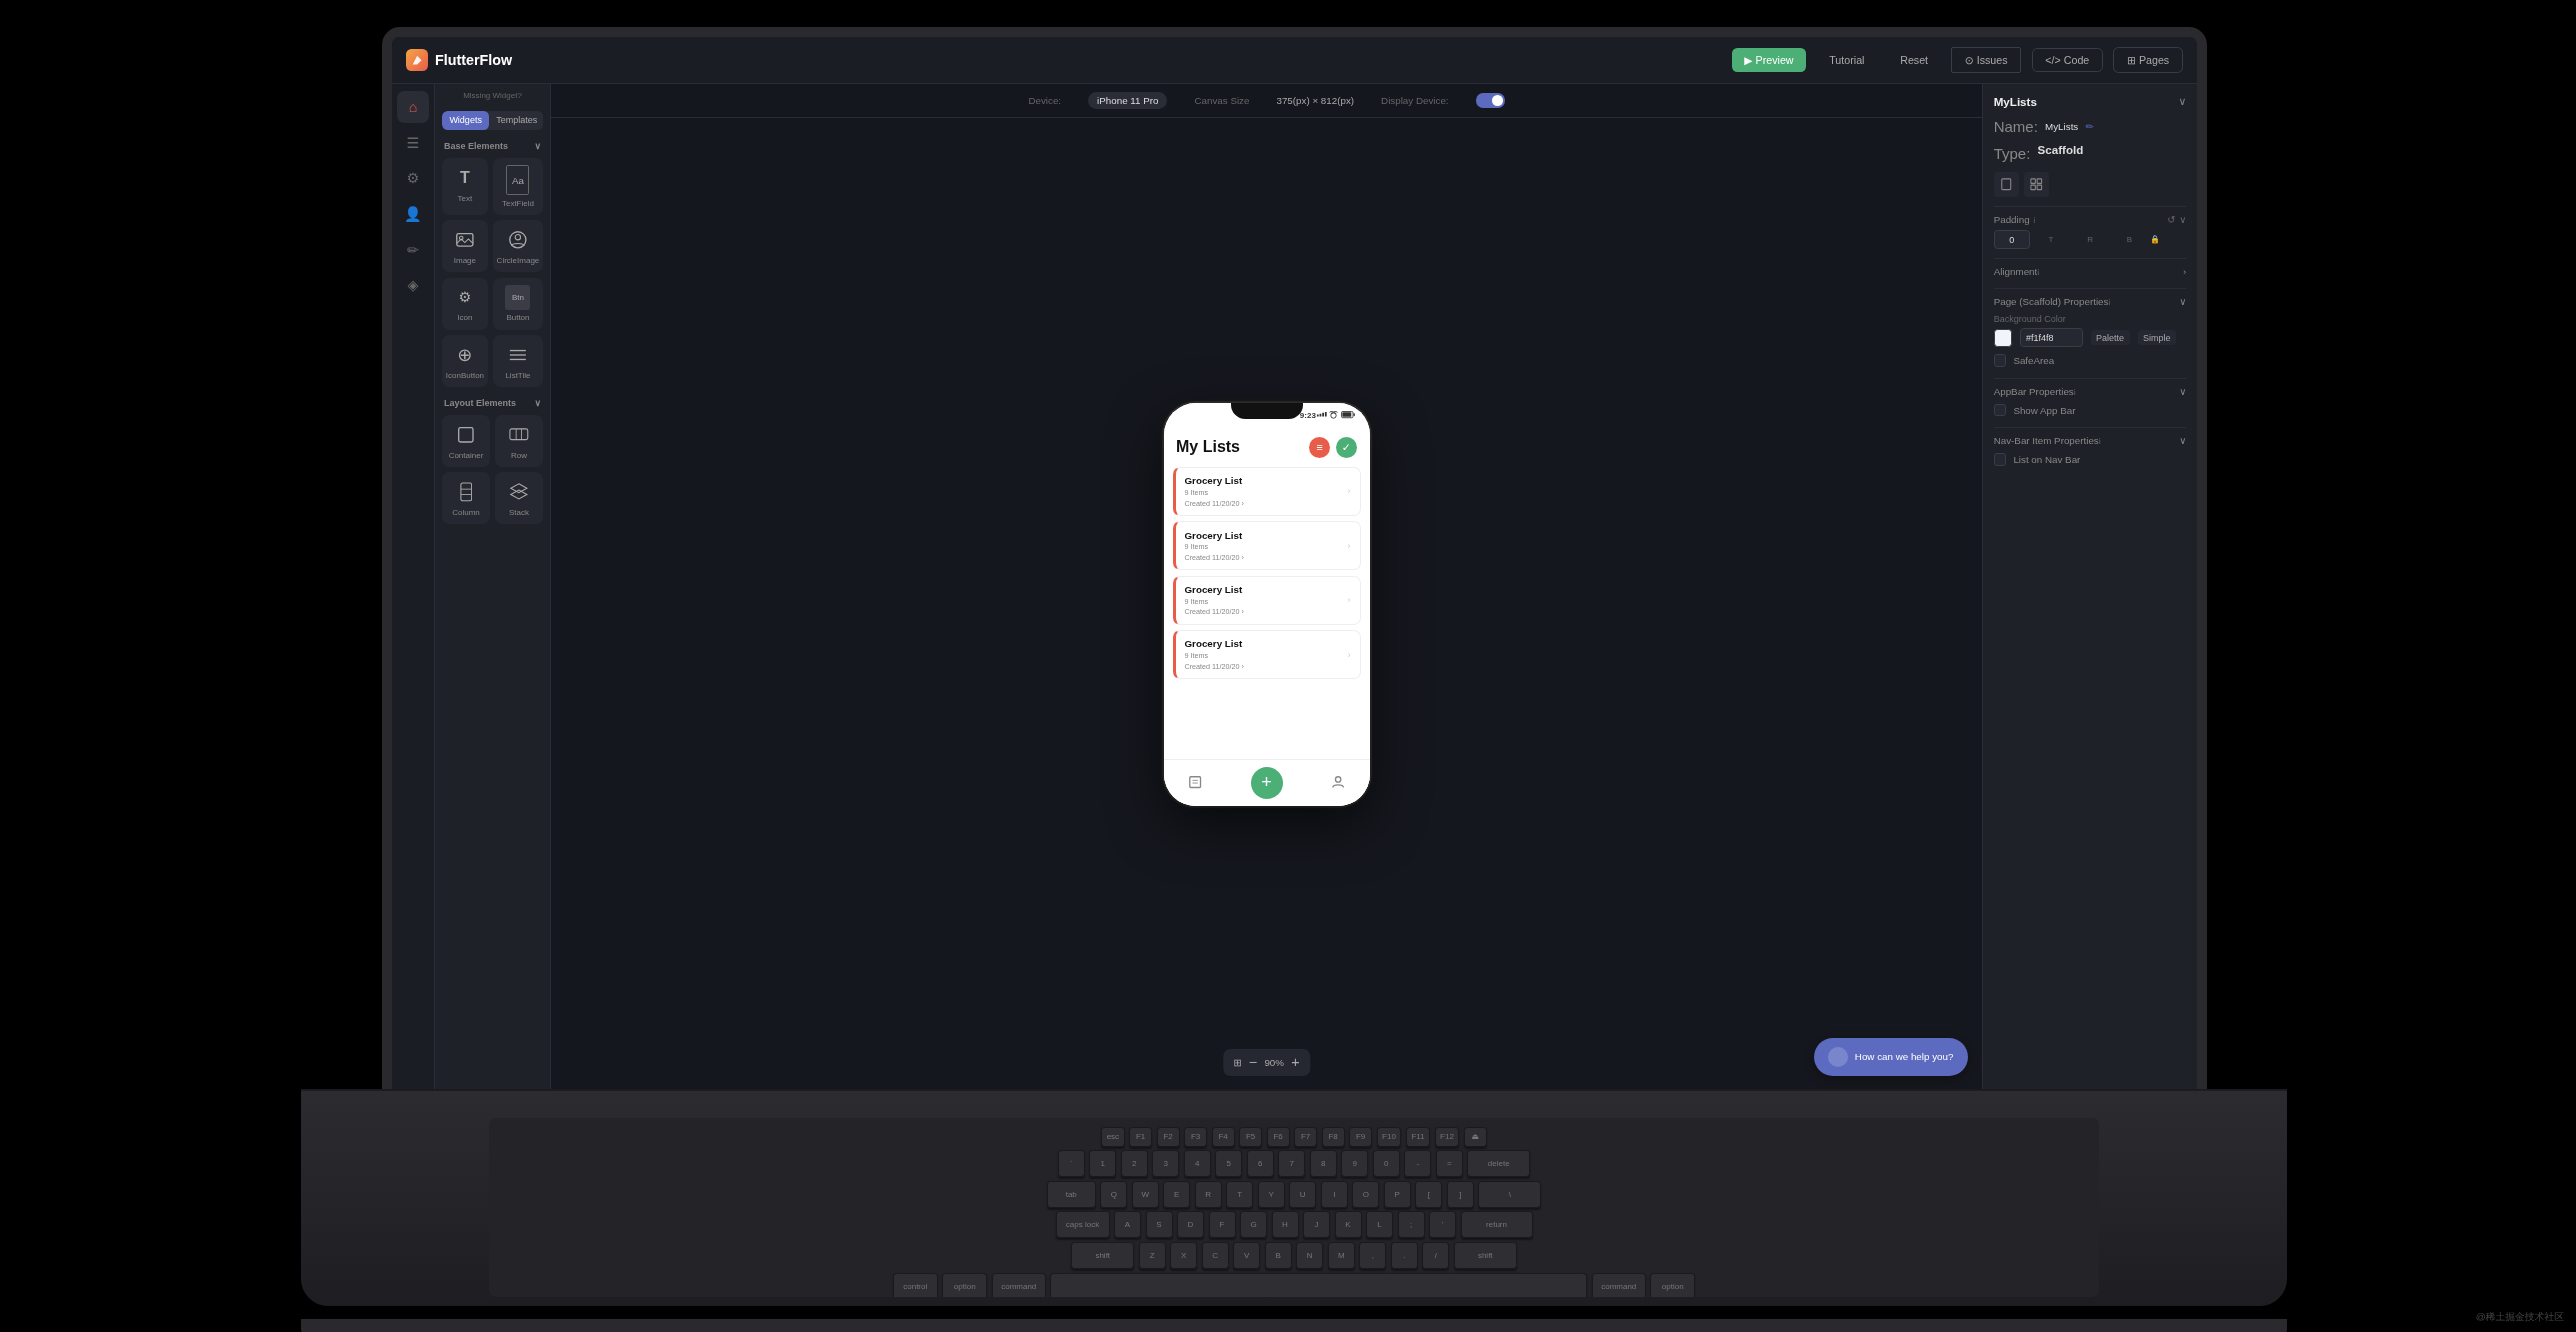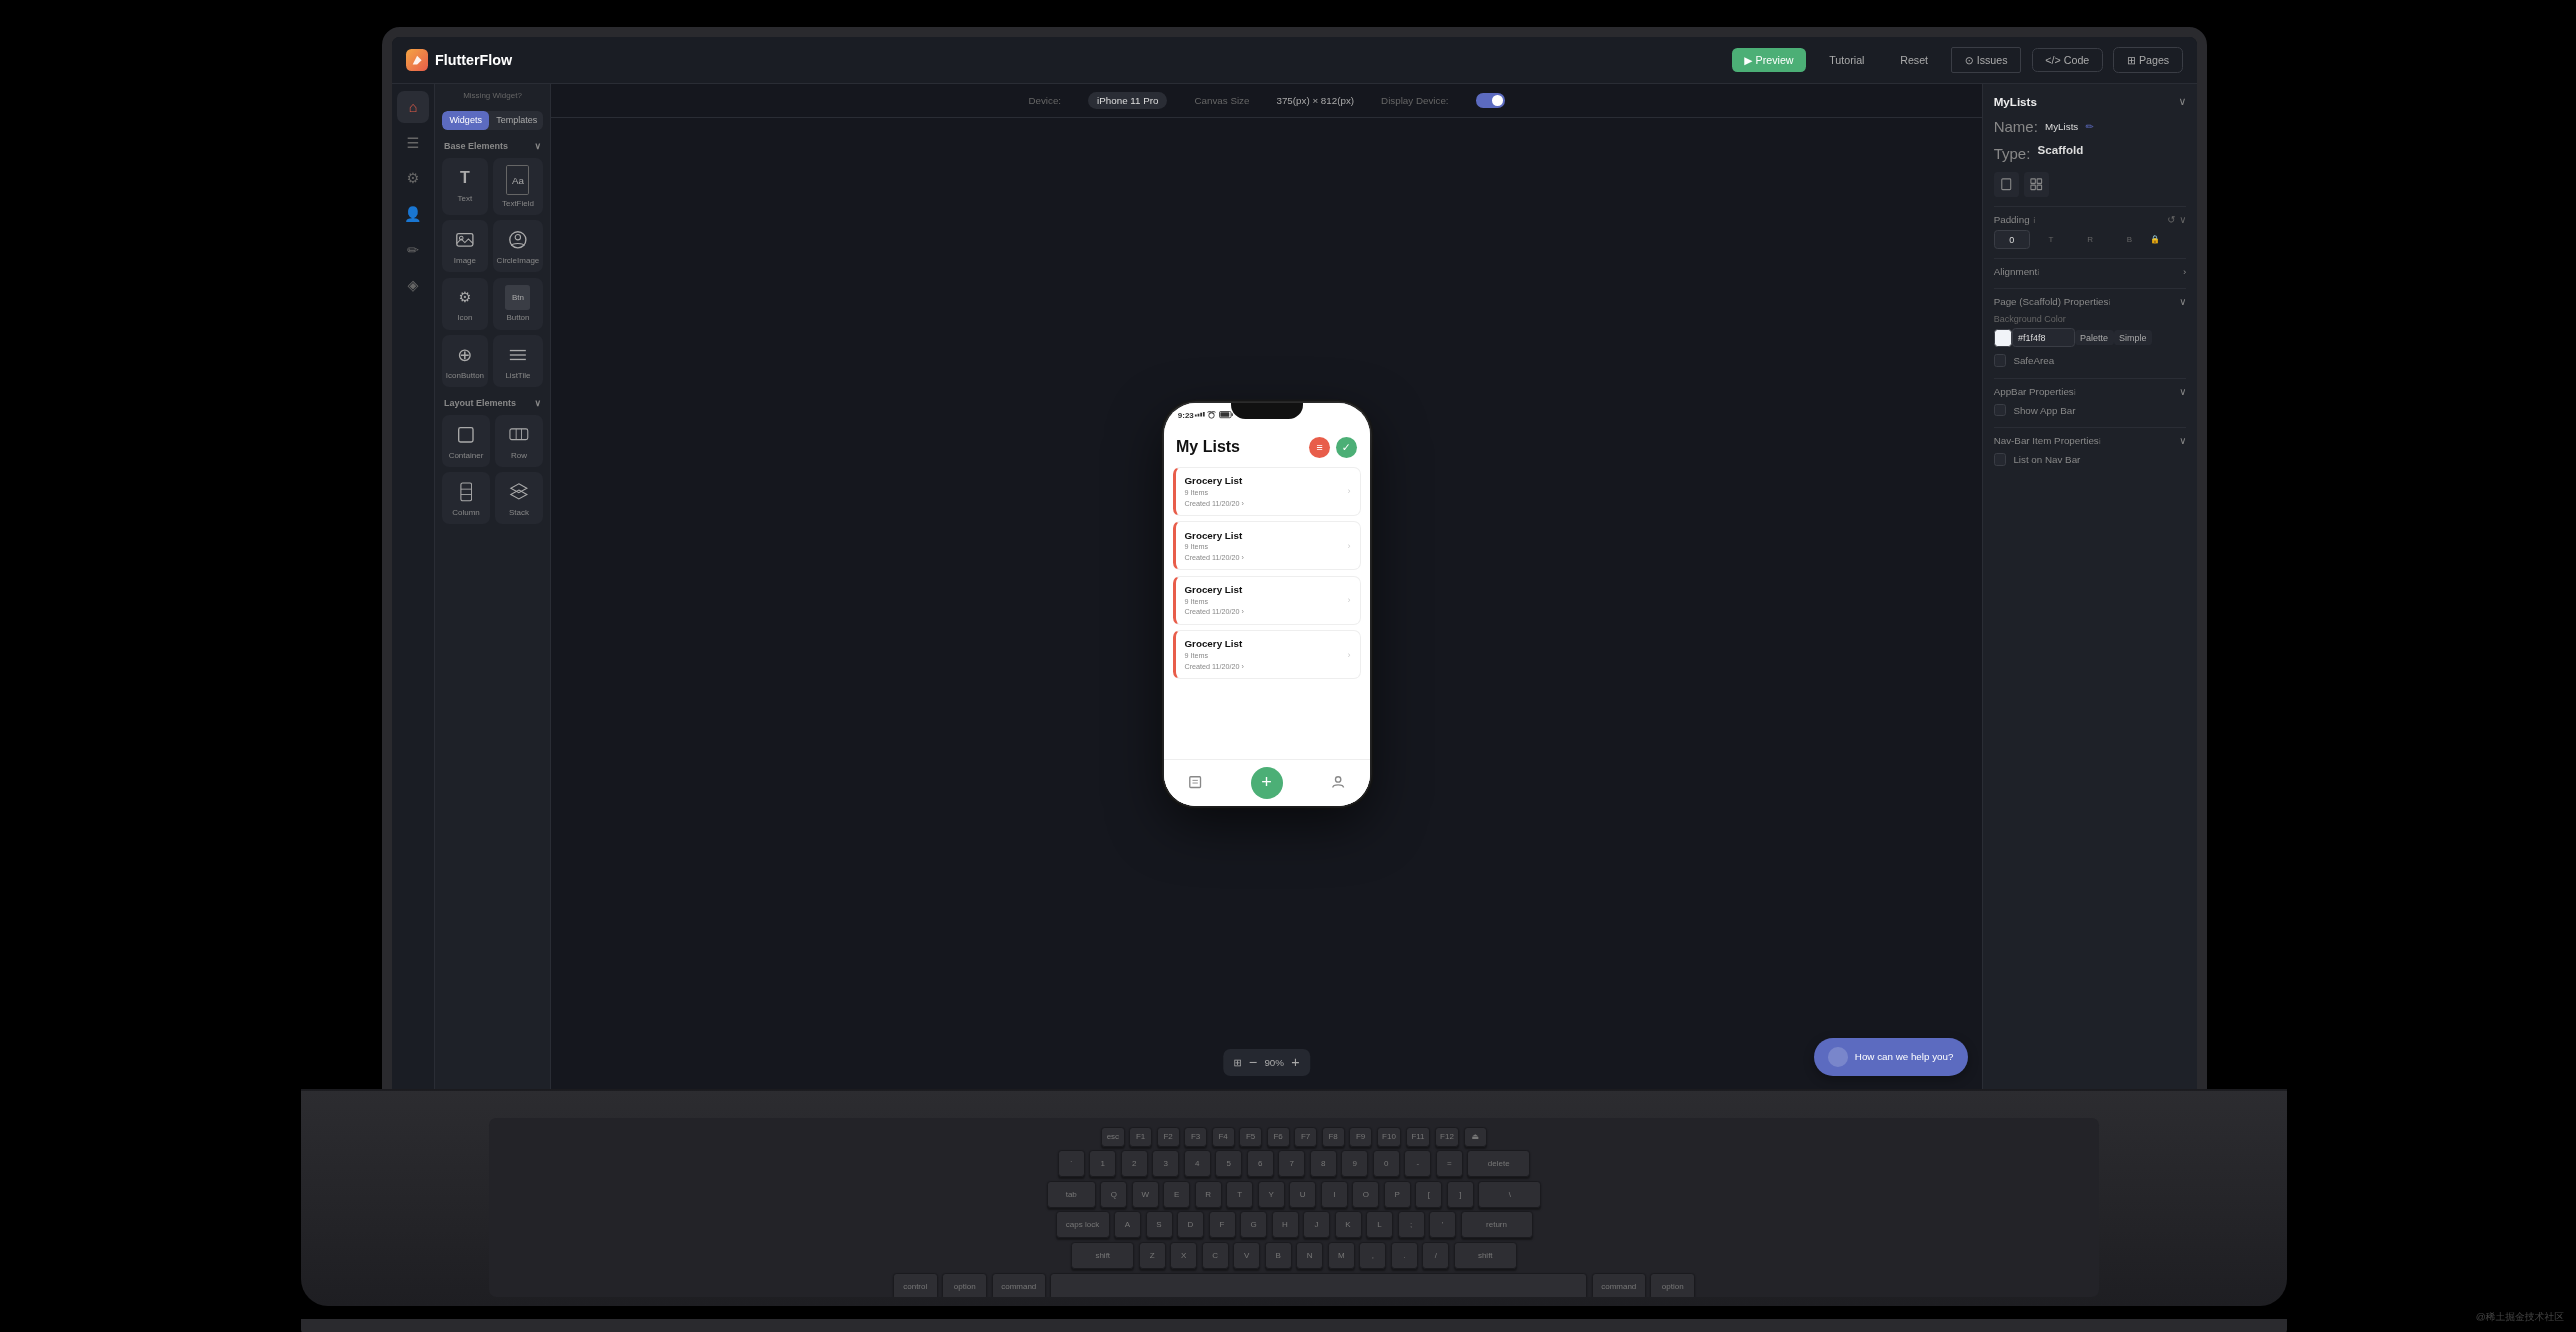--- a/index.html
+++ b/index.html
@@ -310,21 +310,21 @@
       background: #111;
       border-radius: 0 0 14.3px 14.3px;
       z-index: 10;
     }
 
     .phone-status-bar {
       height: 25px;
       background: #fff;
       display: flex;
       align-items: center;
-      justify-content: flex-start;
+      justify-content: flex-end;
       padding: 0 14.3px;
       font-size: 8px;
       color: #333;
       font-weight: 600;
     }
 
     .phone-content {
       background: #fff;
       height: calc(100% - 25px);
       overflow: hidden;
@@ -536,21 +536,21 @@
 
     .ff-padding-label-small {
       font-size: 8px;
       color: #666;
       text-align: center;
     }
 
     .ff-color-input {
       display: flex;
       align-items: center;
-      gap: 0;
+      gap: 8px;
     }
 
     .ff-color-swatch {
       width: 18px;
       height: 18px;
       border-radius: 3.6px;
       border: 0.9px solid #3a3d45;
     }
 
     .ff-color-value {

